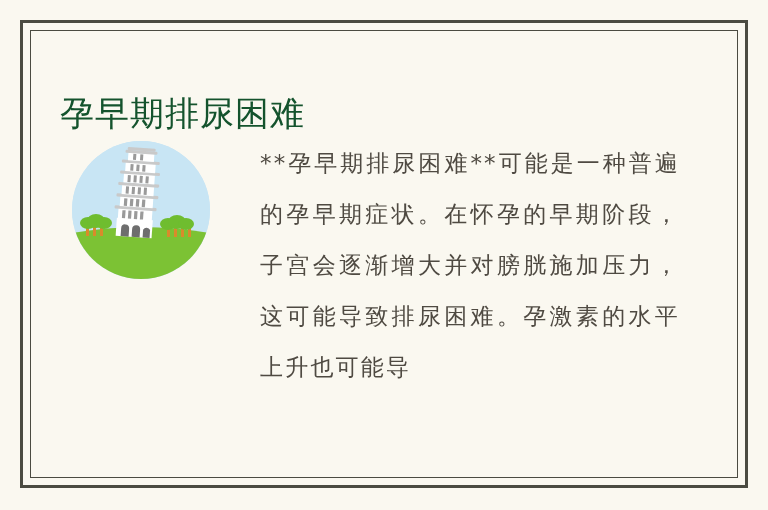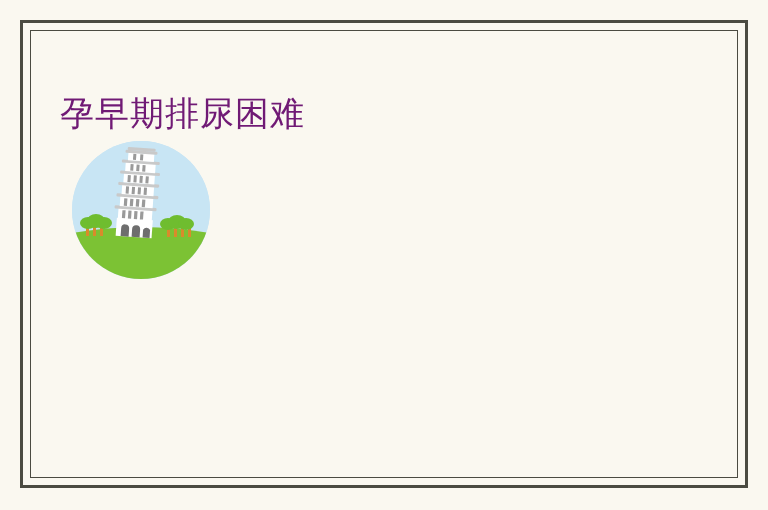--- a/index.html
+++ b/index.html
@@ -53,21 +53,21 @@
     box-sizing: border-box;
   }
 
   .article-title {
     position: absolute;
     left: 30px;
     top: 38px;
     font-size: 34px;
     line-height: 44px;
     letter-spacing: 1px;
-    color: #701a75;
+    color: #14532d;
     font-family: "Liberation Sans", "DejaVu Sans", sans-serif;
     font-weight: 400;
     white-space: nowrap;
   }
 
   .body-area {
     position: absolute;
     left: 30px;
     top: 108px;
     width: 648px;
@@ -189,16 +189,17 @@
 
             <rect x="51" y="12" width="26" height="7.8" fill="#ffffff"></rect>
             <rect x="56" y="13" width="3" height="6" fill="#9a9a9a"></rect>
             <rect x="63" y="13" width="3" height="6" fill="#9a9a9a"></rect>
             <rect x="48" y="9.5" width="32" height="3" rx="1.2" fill="#c9c9c9"></rect>
             <rect x="50" y="6.5" width="28" height="3" rx="1.2" fill="#c9c9c9"></rect>
           </g>
         </svg>
       </div>
 
+      <div class="paragraph">**孕早期排尿困难**可能是一种普遍的孕早期症状。在怀孕的早期阶段，子宫会逐渐增大并对膀胱施加压力，这可能导致排尿困难。孕激素的水平上升也可能导</div>
 
     </div>
   </div>
 </div>
 
 </body></html>

